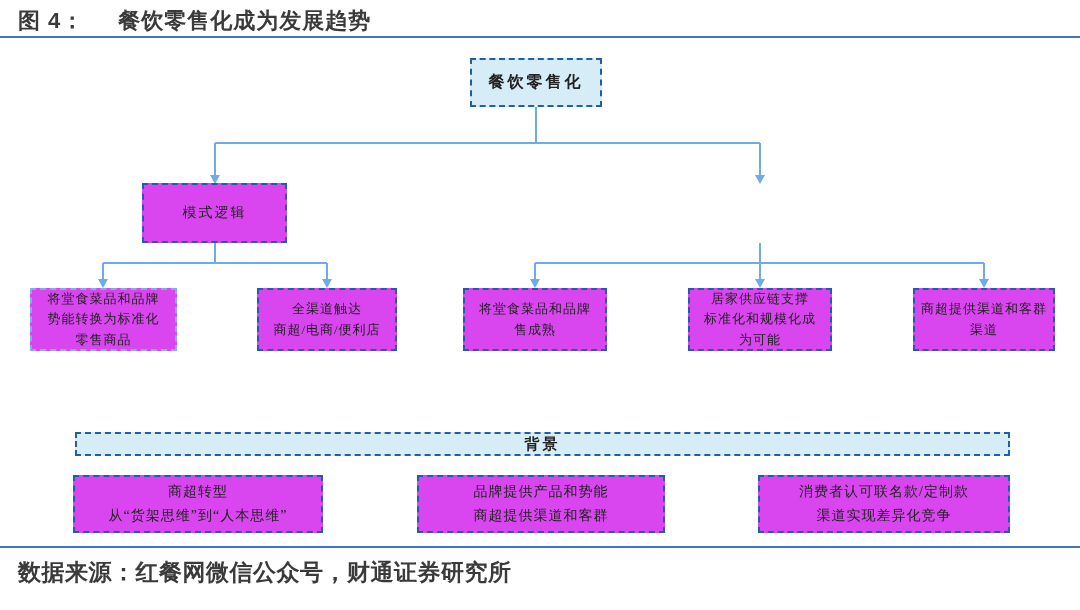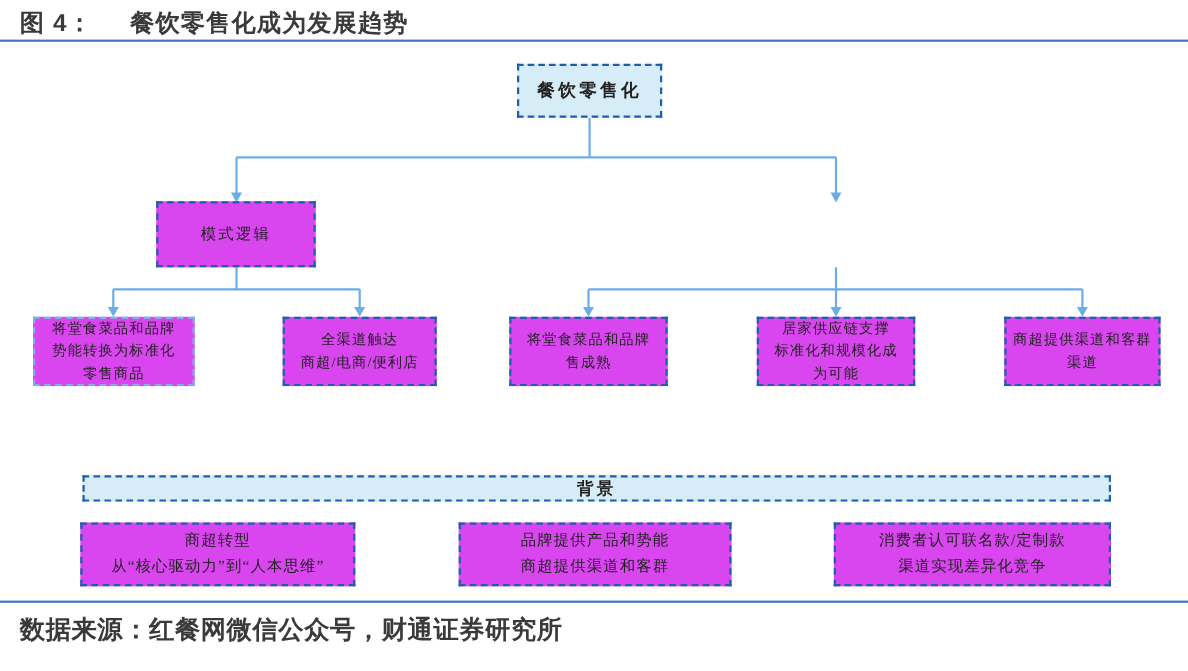--- a/index.html
+++ b/index.html
@@ -118,21 +118,21 @@
 售成熟</div>
   <div class="node node-l3 node-l3-4">居家供应链支撑
 标准化和规模化成
 为可能</div>
   <div class="node node-l3 node-l3-5">商超提供渠道和客群
 渠道</div>
 
   <div class="node filled bg-bar">背景</div>
 
   <div class="node bg-item bg-item-1">商超转型
-从“核心驱动力”到“人本思维”</div>
+从“货架思维”到“人本思维”</div>
   <div class="node bg-item bg-item-2">品牌提供产品和势能
 商超提供渠道和客群</div>
   <div class="node bg-item bg-item-3">消费者认可联名款/定制款
 渠道实现差异化竞争</div>
 
   <div class="bottom-rule"></div>
   <div class="fig-source">数据来源：红餐网微信公众号，财通证券研究所</div>
 
 </div>
 

